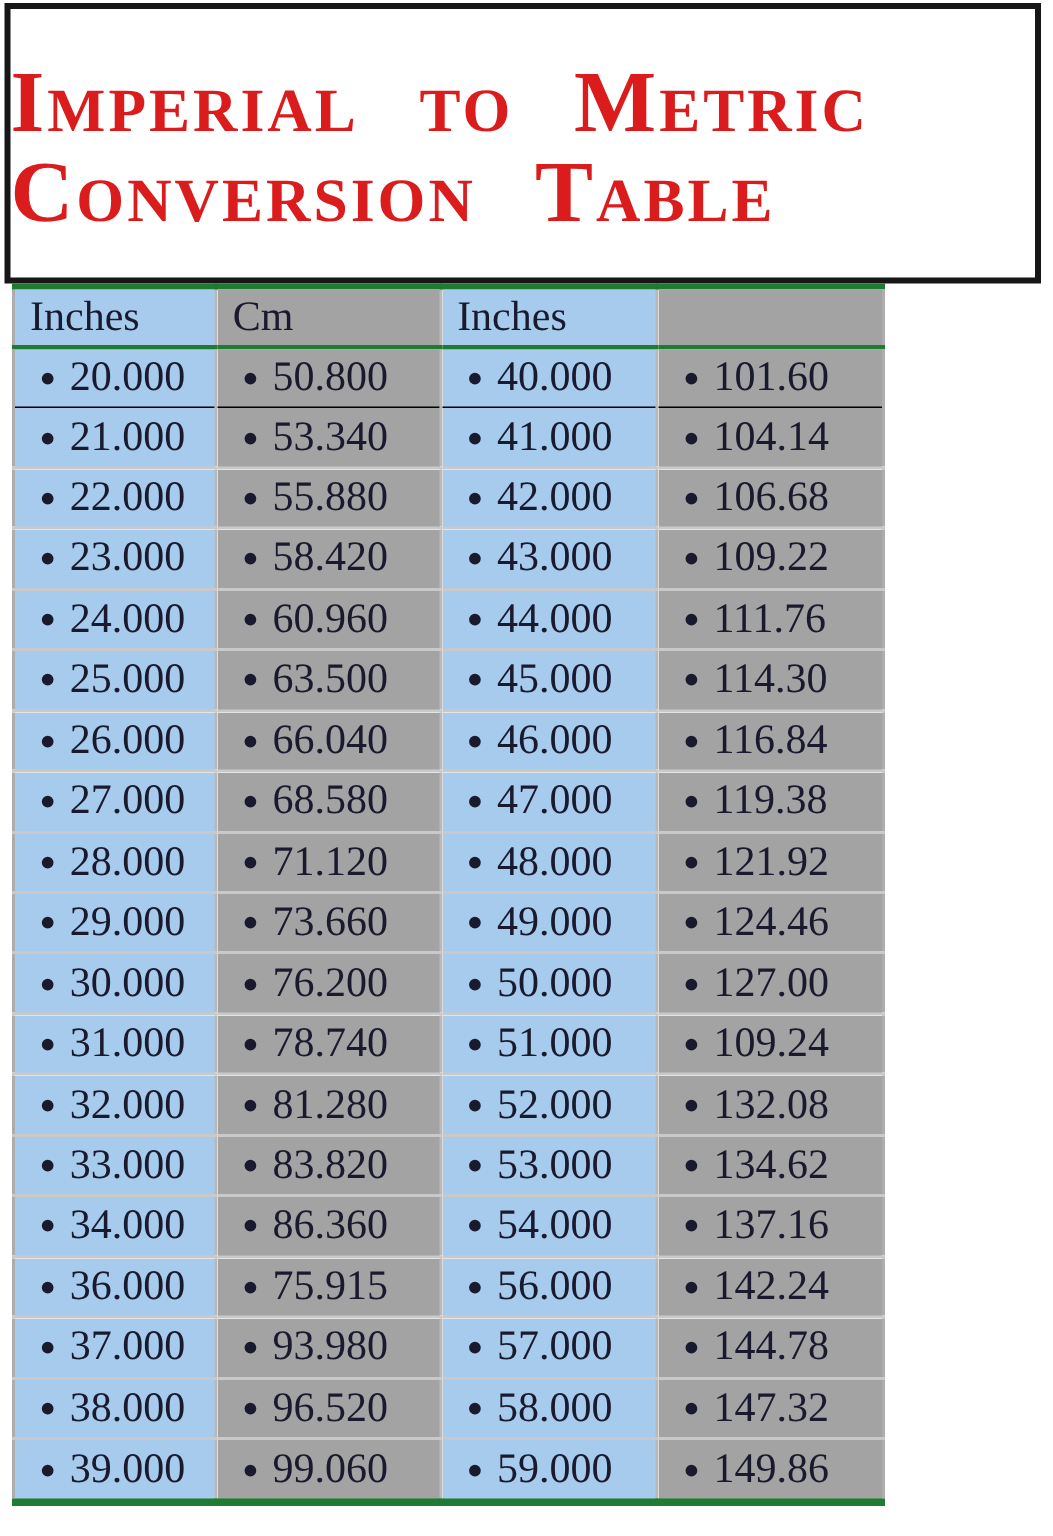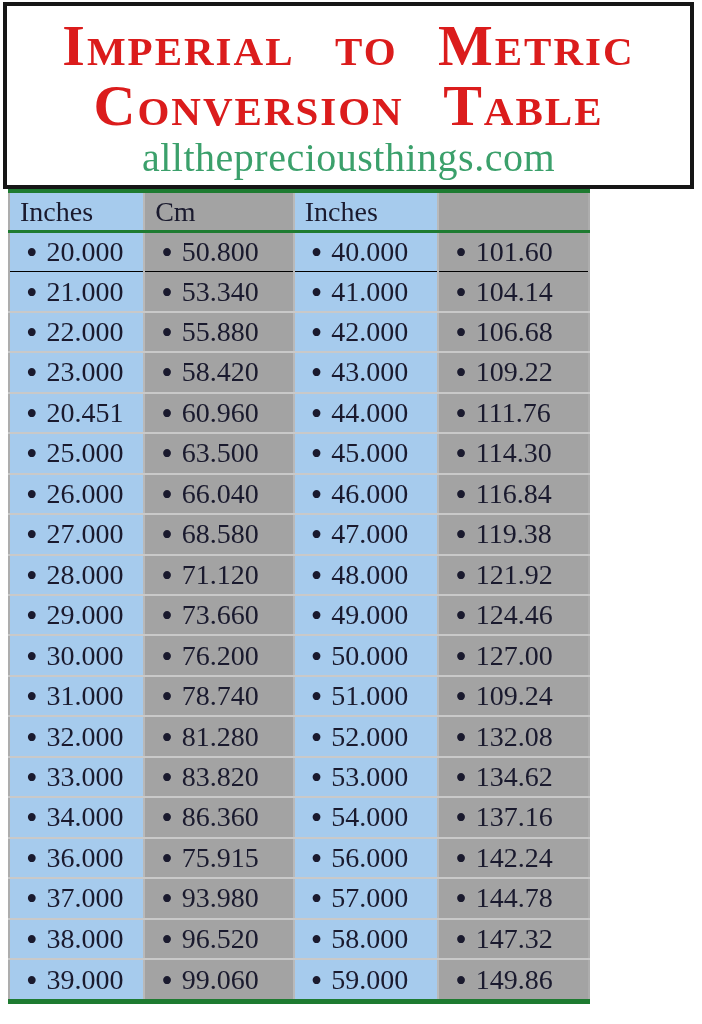--- a/index.html
+++ b/index.html
@@ -12,21 +12,21 @@
   }
 
   
   .title-box {
     box-sizing:border-box;
     margin:2px 8px 0 3px;
     height:187px;
     border:4px solid #161616;
     background:#ffffff;
     display:flex; flex-direction:column;
-    align-items:center; justify-content:center;
+    justify-content:center;
     padding-top:4px;
   }
   .title-line {
     font-variant:small-caps;
     font-weight:bold;
     color:#DB1C1C;
     font-size:58px;
     line-height:60px;
     letter-spacing:2px;
     word-spacing:24px;
@@ -86,21 +86,20 @@
   }
 </style>
 </head>
 <body>
 
 <div class="page">
 
   <div class="title-box">
     <div class="title-line">Imperial to Metric</div>
     <div class="title-line">Conversion Table</div>
-    <div class="website">allthepreciousthings.com</div>
   </div>
 
   <table class="conv-table">
     <colgroup>
       <col style="width:23.3%">
       <col style="width:25.8%">
       <col style="width:24.9%">
       <col style="width:26.0%">
     </colgroup>
     <thead>
@@ -130,21 +129,21 @@
           <td class="c-blue"><span class="bullet">•</span><span>42.000</span></td>
           <td class="c-white"><span class="bullet">•</span><span>106.68</span></td>
         </tr>
         <tr>
           <td class="c-blue"><span class="bullet">•</span><span>23.000</span></td>
           <td class="c-white"><span class="bullet">•</span><span>58.420</span></td>
           <td class="c-blue"><span class="bullet">•</span><span>43.000</span></td>
           <td class="c-white"><span class="bullet">•</span><span>109.22</span></td>
         </tr>
         <tr>
-          <td class="c-blue"><span class="bullet">•</span><span>20.451</span></td>
+          <td class="c-blue"><span class="bullet">•</span><span>24.000</span></td>
           <td class="c-white"><span class="bullet">•</span><span>60.960</span></td>
           <td class="c-blue"><span class="bullet">•</span><span>44.000</span></td>
           <td class="c-white"><span class="bullet">•</span><span>111.76</span></td>
         </tr>
         <tr>
           <td class="c-blue"><span class="bullet">•</span><span>25.000</span></td>
           <td class="c-white"><span class="bullet">•</span><span>63.500</span></td>
           <td class="c-blue"><span class="bullet">•</span><span>45.000</span></td>
           <td class="c-white"><span class="bullet">•</span><span>114.30</span></td>
         </tr>

